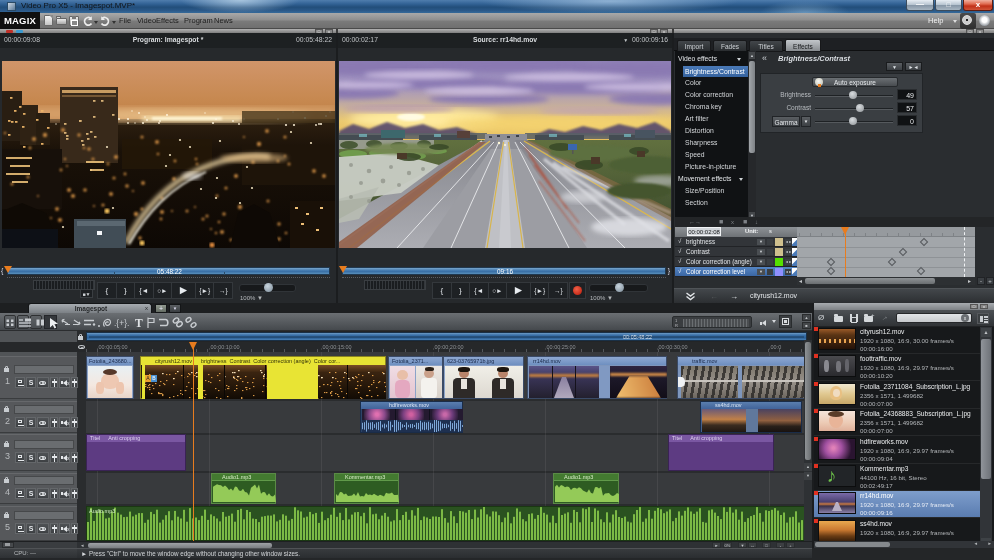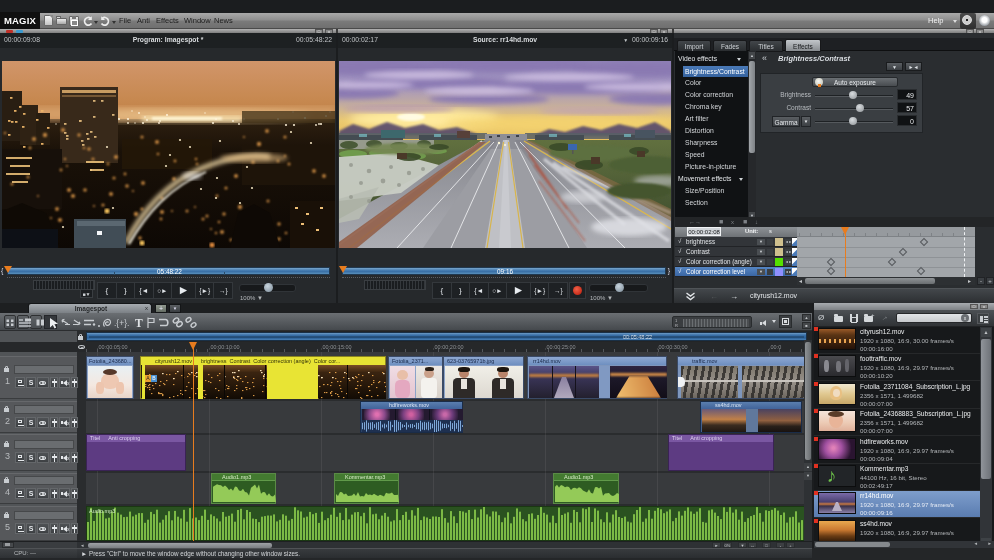--- a/index.html
+++ b/index.html
@@ -4,43 +4,53 @@
 <style>
 *{margin:0;padding:0;box-sizing:border-box}
 html,body{width:994px;height:560px;overflow:hidden;background:#141414}
 body{font-family:"Liberation Sans",sans-serif;position:relative}
 .a{position:absolute}
 #root{width:994px;height:560px;position:relative;background:#1b1d1f;overflow:hidden}
 </style>
 </head>
 <body>
 <div id="root">
+<div class="a" style="left:0;top:0;width:994px;height:13px;background:linear-gradient(180deg,#4f7dad 0%,#326295 30%,#224e7a 55%,#2a5888 80%,#356a9a 100%)">
+ <div class="a" style="left:180px;top:0;width:120px;height:13px;background:radial-gradient(ellipse at 50% 0%,rgba(190,215,235,.8),rgba(190,215,235,0) 70%)"></div>
+ <div class="a" style="left:480px;top:0;width:260px;height:13px;background:radial-gradient(ellipse at 50% 10%,rgba(170,200,228,.7),rgba(170,200,228,0) 70%)"></div>
+ <div class="a" style="left:760px;top:0;width:90px;height:13px;background:radial-gradient(ellipse at 50% 100%,rgba(150,190,220,.5),rgba(150,190,220,0) 70%)"></div>
+ <div class="a" style="left:7px;top:2px;width:9px;height:9px;background:linear-gradient(135deg,#cfd8e2,#5a7a9a);border:1px solid #2a4a66"></div>
+ <div class="a" style="left:21px;top:1px;font-size:8px;color:#101418;white-space:nowrap">Video Pro X5 - Imagespot.MVP*</div>
+ <div class="a" style="left:906px;top:0;width:28px;height:11px;background:linear-gradient(180deg,#e8eef4 0%,#b9c6d2 45%,#8898a8 55%,#a8b6c2 100%);border:1px solid #3c4c5c;border-top:0;border-radius:0 0 3px 3px;text-align:center;color:#fff;font-size:8px;line-height:8px;font-weight:bold">—</div>
+ <div class="a" style="left:935px;top:0;width:27px;height:11px;background:linear-gradient(180deg,#e8eef4 0%,#b9c6d2 45%,#8898a8 55%,#a8b6c2 100%);border:1px solid #3c4c5c;border-top:0;border-radius:0 0 3px 3px;text-align:center;color:#fff;font-size:7px;line-height:10px">□</div>
+ <div class="a" style="left:963px;top:0;width:30px;height:11px;background:linear-gradient(180deg,#f0b0a0 0%,#e06a50 40%,#c03018 60%,#d05438 100%);border:1px solid #5c1c10;border-top:0;border-radius:0 0 3px 3px;text-align:center;color:#fff;font-size:8px;line-height:10px;font-weight:bold">x</div>
+</div>
 <div class="a" style="left:0;top:13px;width:994px;height:16px;background:linear-gradient(180deg,#a9a9a9 0%,#8f8f8f 45%,#7a7a7a 55%,#6f6f6f 100%);border-bottom:1px solid #4a4a4a">
  <div class="a" style="left:0;top:-1px;width:40px;height:17px;background:#101010;color:#fff;font-weight:bold;font-size:9.5px;line-height:17px;text-align:center;letter-spacing:.2px">MAGIX</div>
  <div class="a" style="left:44px;top:2px;width:9px;height:11px;background:linear-gradient(180deg,#f6f6f6,#c2c2c2);border:1px solid #6a6a6a;border-radius:1px"></div>
  <div class="a" style="left:49px;top:2px;width:0;height:0;border-left:4px solid transparent;border-top:4px solid #8a8a8a"></div>
  <div class="a" style="left:56px;top:3px;width:5px;height:2px;background:#d8d8d8;border:1px solid #666;border-bottom:0;border-radius:1px 1px 0 0"></div>
  <div class="a" style="left:56px;top:5px;width:11px;height:7px;background:linear-gradient(180deg,#ececec,#a8a8a8);border:1px solid #666;border-radius:1px"></div>
  <div class="a" style="left:69px;top:3px;width:10px;height:10px;background:linear-gradient(180deg,#ececec,#b0b0b0);border:1px solid #666;border-radius:1px"></div>
  <div class="a" style="left:72px;top:3px;width:4px;height:3px;background:#777"></div>
  <div class="a" style="left:71.5px;top:8px;width:5px;height:4px;background:#888;outline:1px solid #fff"></div>
  <svg class="a" style="left:82px;top:2px" width="12" height="12">
         <path d="M9.5 8.5 A3.8 3.8 0 1 1 8.6 3.2" stroke="#ececec" stroke-width="1.8" fill="none"></path>
         <path d="M9.8 1.2 L9.8 5 L6 5 Z" fill="#ececec"></path>
       </svg>
  <svg class="a" style="left:99px;top:2px" width="12" height="12">
         <path d="M2.5 8.5 A3.8 3.8 0 1 0 3.4 3.2" stroke="#ececec" stroke-width="1.8" fill="none"></path>
         <path d="M2.2 1.2 L2.2 5 L6 5 Z" fill="#ececec"></path>
       </svg>
  <div class="a" style="left:94px;top:8px;border-left:2px solid transparent;border-right:2px solid transparent;border-top:3px solid #333"></div>
  <div class="a" style="left:112px;top:8px;border-left:2px solid transparent;border-right:2px solid transparent;border-top:3px solid #333"></div>
  <div class="a" style="left:119px;top:3px;font-size:7.5px;color:#1c1c1c">File</div>
- <div class="a" style="left:137px;top:3px;font-size:7.5px;color:#1c1c1c">Anti</div>
+ <div class="a" style="left:137px;top:3px;font-size:7.5px;color:#1c1c1c">Video</div>
  <div class="a" style="left:156px;top:3px;font-size:7.5px;color:#1c1c1c">Effects</div>
- <div class="a" style="left:184px;top:3px;font-size:7.5px;color:#1c1c1c">Window</div>
+ <div class="a" style="left:184px;top:3px;font-size:7.5px;color:#1c1c1c">Program</div>
  <div class="a" style="left:214px;top:3px;font-size:7.5px;color:#1c1c1c">News</div>
  <div class="a" style="left:928px;top:3px;font-size:7.5px;color:#f2f2f2">Help</div>
  <div class="a" style="left:953px;top:7px;border-left:2px solid transparent;border-right:2px solid transparent;border-top:3px solid #ddd"></div>
  <div class="a" style="left:960px;top:0;width:16px;height:16px;background:linear-gradient(180deg,#4a4a4a,#2e2e2e);border-radius:2px"></div>
  <div class="a" style="left:962px;top:2px;width:10px;height:10px;border:1px solid #ddd;border-radius:50%;background:radial-gradient(circle at 50% 50%,#222 18%,#ccc 20% 100%)"></div>
  <div class="a" style="left:979px;top:2px;width:11px;height:11px;border-radius:50%;background:radial-gradient(circle at 50% 45%,#fff 30%,#9aa0a6 70%,#6a7076 100%)"></div>
 </div>
 <div class="a" style="left:0;top:29px;width:994px;height:4px;background:linear-gradient(180deg,#b2b2b2,#7e7e7e)"></div>
 <div class="a" style="left:6px;top:30px;width:7px;height:3px;background:#c03028;border-radius:1px"></div>
 <div class="a" style="left:16px;top:30px;width:7px;height:3px;background:#3a9ad0;border-radius:1px"></div>

